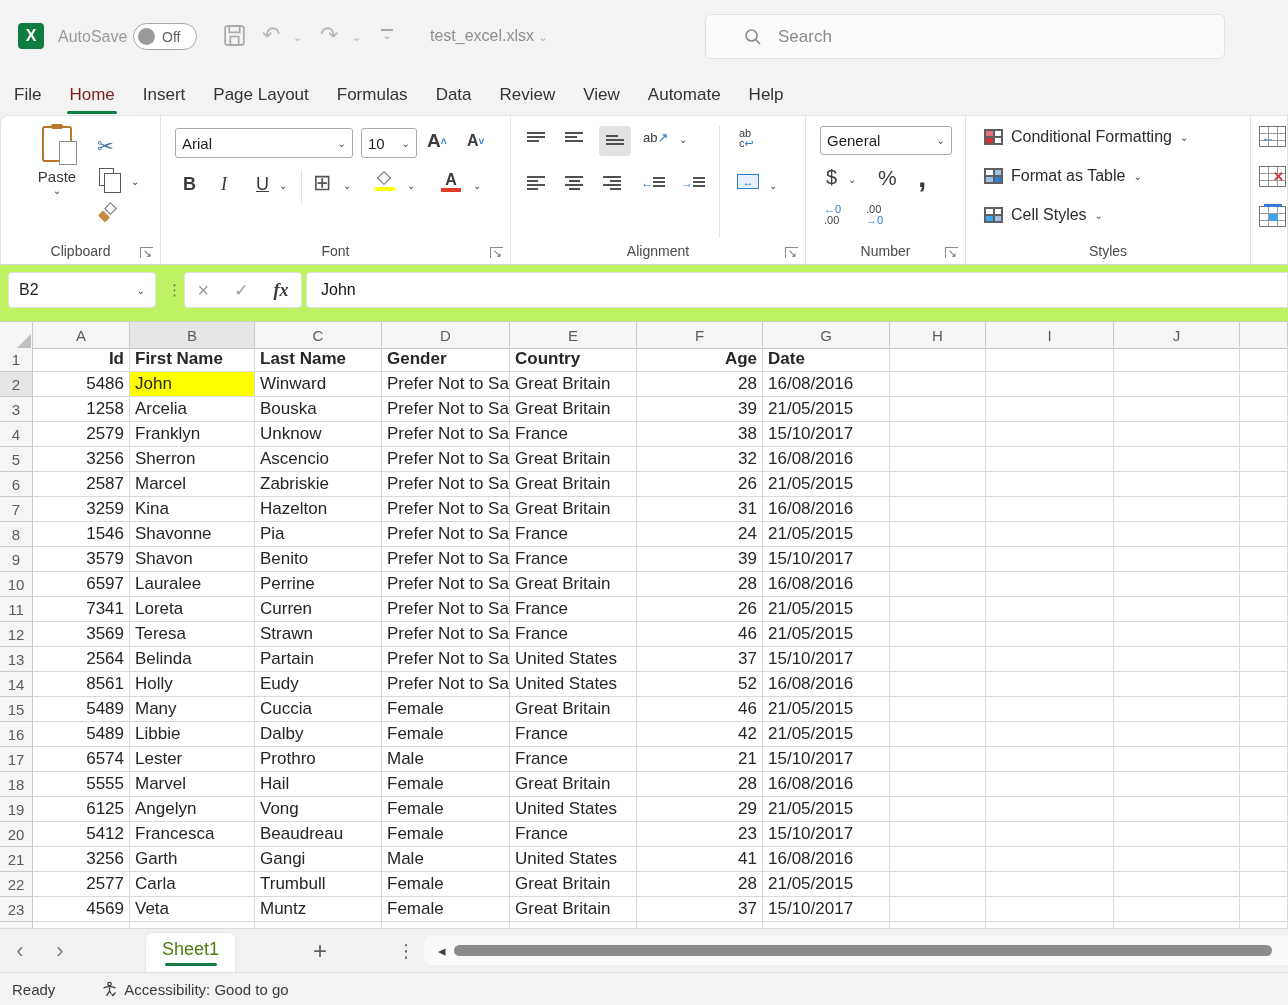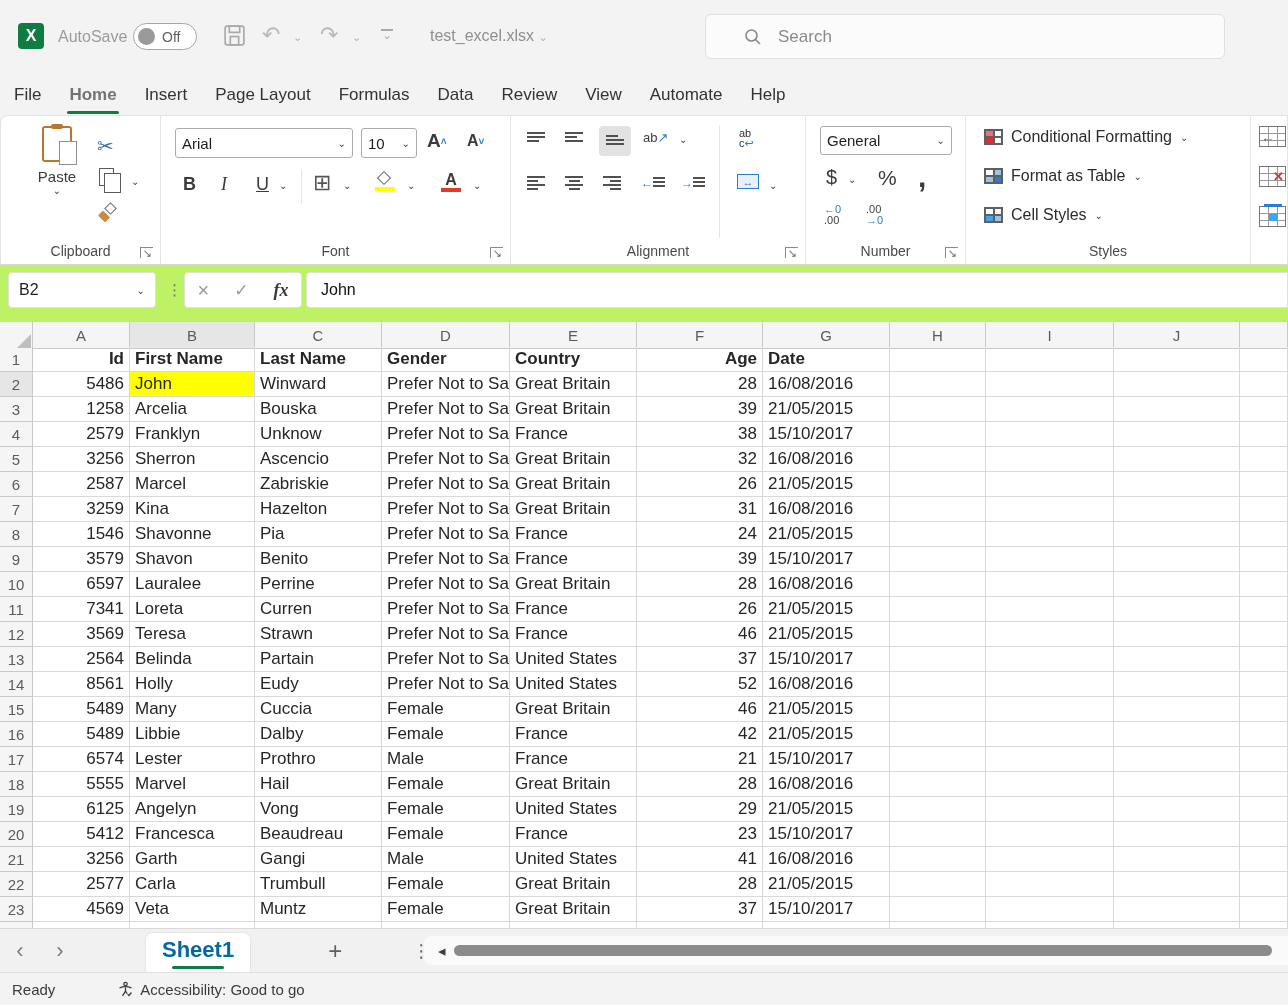--- a/index.html
+++ b/index.html
@@ -23,21 +23,21 @@
   .qat-custom .bar { display:block; border-top:2px solid #a9a9a9; width:12px; margin:2px auto 0; }
   .qat-custom .c { font-size:11px; color:#a9a9a9; line-height:8px; display:block; }
   .filename { left:430px; top:27px; font-size:16px; color:#8f8f8f; }
   .searchbox { left:705px; top:14px; width:520px; height:45px; background:#fbfbfb; border:1px solid #e1e1e1;
     border-radius:6px; display:flex; align-items:center; padding-left:38px; }
   .searchbox .ph { color:#8a8a8a; font-size:17px; margin-left:16px; }
 
   
   #menubar { top:75px; left:0; width:1288px; height:40px; background:#f3f3f3; display:flex; align-items:center; padding-left:0; }
   .mtab { font-size:17px; color:#333; padding:8px 14px; cursor:default; }
-  .mtab.active { font-weight:700; color:#737373; position:relative; }
+  .mtab.active { font-weight:400; color:#7f1d1d; position:relative; }
   .mtab.active::after { content:""; position:absolute; left:12px; right:12px; bottom:-1px; height:3px;
     background:#107c41; border-radius:2px; }
 
   
   #ribbon { top:115px; left:0; width:1288px; height:150px; background:#fff;
     border:1px solid #e4e4e4; border-bottom:1px solid #d6d6d6; border-radius:8px 0 0 0; }
   .rgroup { position:absolute; top:0; height:148px; border-right:1px solid #e4e4e4; }
   .glabel { position:absolute; bottom:5px; left:0; right:0; text-align:center; font-size:14px; color:#4a4a4a; }
   .launcher { position:absolute; bottom:6px; right:7px; font-size:11px; color:#6d6d6d;
     border-top:1px solid #8a8a8a; border-left:1px solid #8a8a8a; padding:1px 1px 0 2px; line-height:9px; }
@@ -113,32 +113,32 @@
   #grid-cells .selhd { background:#e6e6e6; }
   .corner-tri { width:0; height:0; border-left:14px solid transparent; border-bottom:14px solid #bfbfbf;
     position:relative; top:6px; left:8px; }
 
   
   #tabbar { top:928px; left:0; width:1288px; height:44px; background:#f1f1f1; border-top:1px solid #d9d9d9;
     display:flex; align-items:center; }
   .navarr { font-size:22px; color:#7c7c7c; width:40px; text-align:center; }
   .sheettab { margin-left:66px; background:#fff; border-radius:6px 6px 0 0; height:40px; margin-top:4px;
     padding:0 16px; display:flex; flex-direction:column; align-items:center; justify-content:center; box-shadow:0 0 2px rgba(0,0,0,.15); }
-  .sheettab .nm { font-size:22px; font-weight:700; color:#0369a1; }
+  .sheettab .nm { font-size:18px; font-weight:400; color:#4d7c0f; }
   .sheettab .gln { width:52px; height:3px; background:#107c41; border-radius:2px; margin-top:3px; }
   .addsheet { font-size:24px; color:#5f5f5f; margin-left:78px; }
   .moresheets { font-size:18px; color:#5f5f5f; margin-left:70px; }
   .scrollarea { position:absolute; left:424px; right:0; top:7px; bottom:7px; background:#fafafa; border-radius:8px 0 0 8px;
     display:flex; align-items:center; }
   .scrollarea .la { color:#3f3f3f; font-size:15px; margin-left:14px; }
   .scrollarea .thumb { margin-left:8px; height:11px; background:#8b8b8b; border-radius:6px; flex:1; margin-right:16px; }
 
   
   #statusbar { top:972px; left:0; width:1288px; height:33px; background:#f3f3f3; border-top:1px solid #e0e0e0;
-    display:flex; align-items:center; font-size:15px; color:#3c3c3c;gap:16px; }
+    display:flex; align-items:center; font-size:15px; color:#3c3c3c; }
   #statusbar .ready { margin-left:12px; }
   #statusbar .acc { margin-left:46px; display:flex; align-items:flex-start; gap:6px; }
   svg { display:block; }
 </style>
 </head>
 <body>
 
 <div id="stage">
 
   <div id="titlebar" class="abs">

